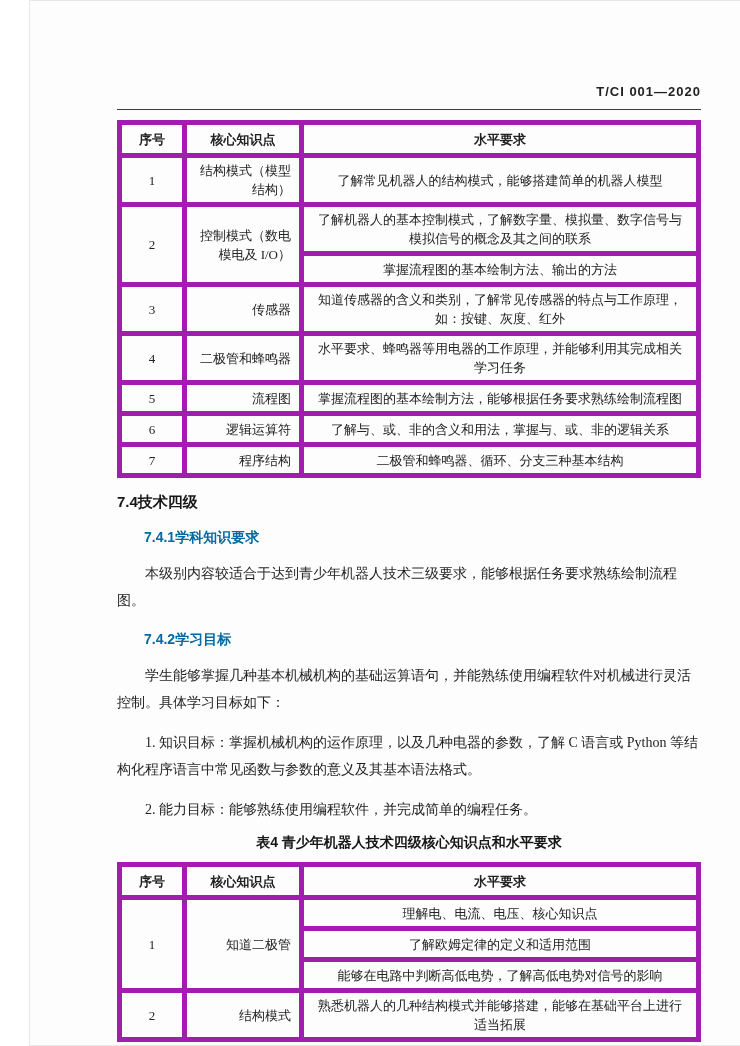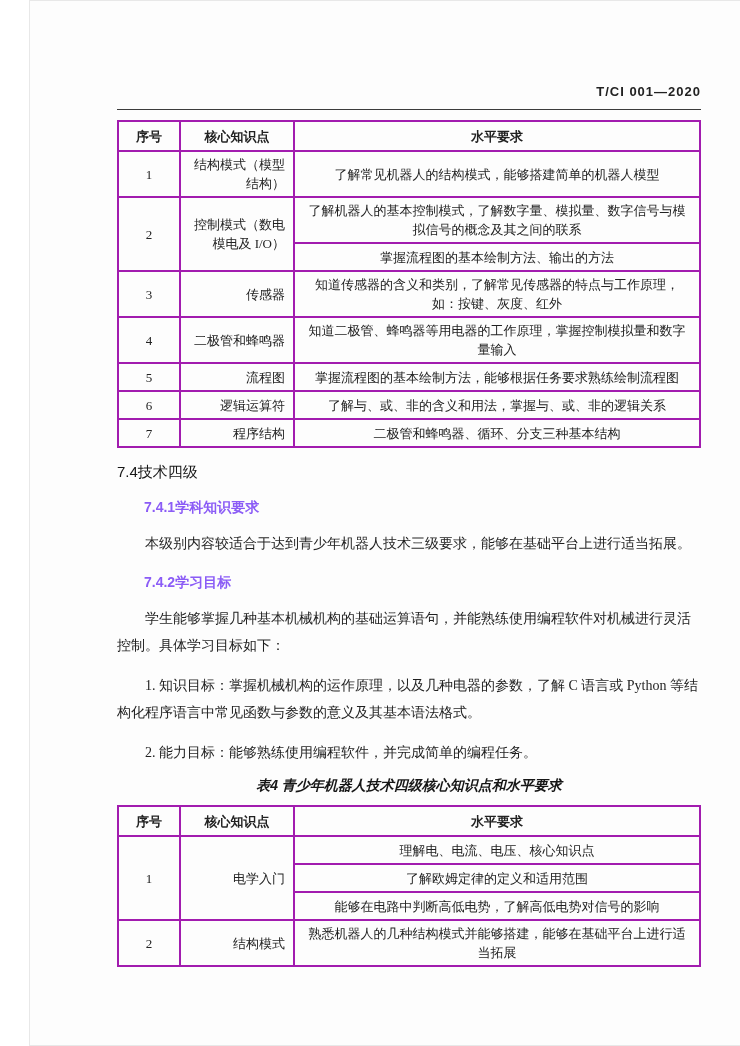--- a/index.html
+++ b/index.html
@@ -38,65 +38,64 @@
   }
   table.req-table {
     width: 100%;
     border-collapse: collapse;
     margin-top: 10px;
     font-size: 13px;
     color: #222;
   }
   table.req-table th,
   table.req-table td {
-    border: 2px solid #a21caf;
+    border: 5px solid #a21caf;
     padding: 3px 8px;
     line-height: 19px;
     vertical-align: middle;
   }
   table.req-table th {
     font-family: "Liberation Sans", "DejaVu Sans", sans-serif;
     font-weight: bold;
     height: 22px;
     text-align: center;
   }
   .c-no   { width: 44px;  text-align: center; }
   .c-topic{ width: 96px;  text-align: right; }
   .c-req  { text-align: center; padding: 3px 10px; }
   td { height: 20px; }
 
   h2.sec {
     font-family: "Liberation Sans", "DejaVu Sans", sans-serif;
     font-size: 15px;
-    font-weight: normal;
+    font-weight: bold;
     margin: 15px 0 0 0;
     color: #161616;
   }
   h3.sub {
     font-family: "Liberation Sans", "DejaVu Sans", sans-serif;
     font-size: 14px;
     font-weight: bold;
     margin: 17px 0 0 27px;
-    color: #8b5cf6;
+    color: #0369a1;
   }
   p.body-p {
     font-size: 14px;
     line-height: 27px;
     margin: 13px 0 0 0;
     text-indent: 2em;
     color: #1f1f1f;
   }
   .tbl-caption {
     font-family: "Liberation Sans", "DejaVu Sans", sans-serif;
     font-size: 14px;
     font-weight: bold;
     text-align: center;
     margin-top: 11px;
     color: #161616;
-    font-style: italic;
   }
 </style>
 </head>
 <body>
 
 <div class="page">
 
   <div class="doc-code">T/CI 001—2020</div>
   <hr class="head-rule">
 
@@ -123,21 +122,21 @@
           <td class="c-req">掌握流程图的基本绘制方法、输出的方法</td>
         </tr>
         <tr>
           <td class="c-no" rowspan="1">3</td>
           <td class="c-topic" rowspan="1">传感器</td>
           <td class="c-req">知道传感器的含义和类别，了解常见传感器的特点与工作原理，如：按键、灰度、红外</td>
         </tr>
         <tr>
           <td class="c-no" rowspan="1">4</td>
           <td class="c-topic" rowspan="1">二极管和蜂鸣器</td>
-          <td class="c-req">知道二极管、蜂鸣器等用电器的工作原理，掌握控制模拟量和数字量输入</td>
+          <td class="c-req">水平要求、蜂鸣器等用电器的工作原理，并能够利用其完成相关学习任务</td>
         </tr>
         <tr>
           <td class="c-no" rowspan="1">5</td>
           <td class="c-topic" rowspan="1">流程图</td>
           <td class="c-req">掌握流程图的基本绘制方法，能够根据任务要求熟练绘制流程图</td>
         </tr>
         <tr>
           <td class="c-no" rowspan="1">6</td>
           <td class="c-topic" rowspan="1">逻辑运算符</td>
           <td class="c-req">了解与、或、非的含义和用法，掌握与、或、非的逻辑关系</td>
@@ -146,42 +145,42 @@
           <td class="c-no" rowspan="1">7</td>
           <td class="c-topic" rowspan="1">程序结构</td>
           <td class="c-req">二极管和蜂鸣器、循环、分支三种基本结构</td>
         </tr>
       </tbody>
   </table>
 
   <h2 class="sec">7.4技术四级</h2>
 
   <h3 class="sub">7.4.1学科知识要求</h3>
-  <p class="body-p">本级别内容较适合于达到青少年机器人技术三级要求，能够在基础平台上进行适当拓展。</p>
+  <p class="body-p">本级别内容较适合于达到青少年机器人技术三级要求，能够根据任务要求熟练绘制流程图。</p>
 
   <h3 class="sub">7.4.2学习目标</h3>
   <p class="body-p">学生能够掌握几种基本机械机构的基础运算语句，并能熟练使用编程软件对机械进行灵活控制。具体学习目标如下：</p>
   <p class="body-p">1. 知识目标：掌握机械机构的运作原理，以及几种电器的参数，了解 C 语言或 Python 等结构化程序语言中常见函数与参数的意义及其基本语法格式。</p>
   <p class="body-p">2. 能力目标：能够熟练使用编程软件，并完成简单的编程任务。</p>
 
 
   <div class="tbl-caption">表4 青少年机器人技术四级核心知识点和水平要求</div>
 
   <table class="req-table">
     <thead>
       <tr>
         <th class="c-no">序号</th>
         <th class="c-topic">核心知识点</th>
         <th class="c-req">水平要求</th>
       </tr>
     </thead>
     <tbody>
         <tr>
           <td class="c-no" rowspan="3">1</td>
-          <td class="c-topic" rowspan="3">电学入门</td>
+          <td class="c-topic" rowspan="3">知道二极管</td>
           <td class="c-req">理解电、电流、电压、核心知识点</td>
         </tr>
         <tr>
           <td class="c-req">了解欧姆定律的定义和适用范围</td>
         </tr>
         <tr>
           <td class="c-req">能够在电路中判断高低电势，了解高低电势对信号的影响</td>
         </tr>
         <tr>
           <td class="c-no" rowspan="1">2</td>

